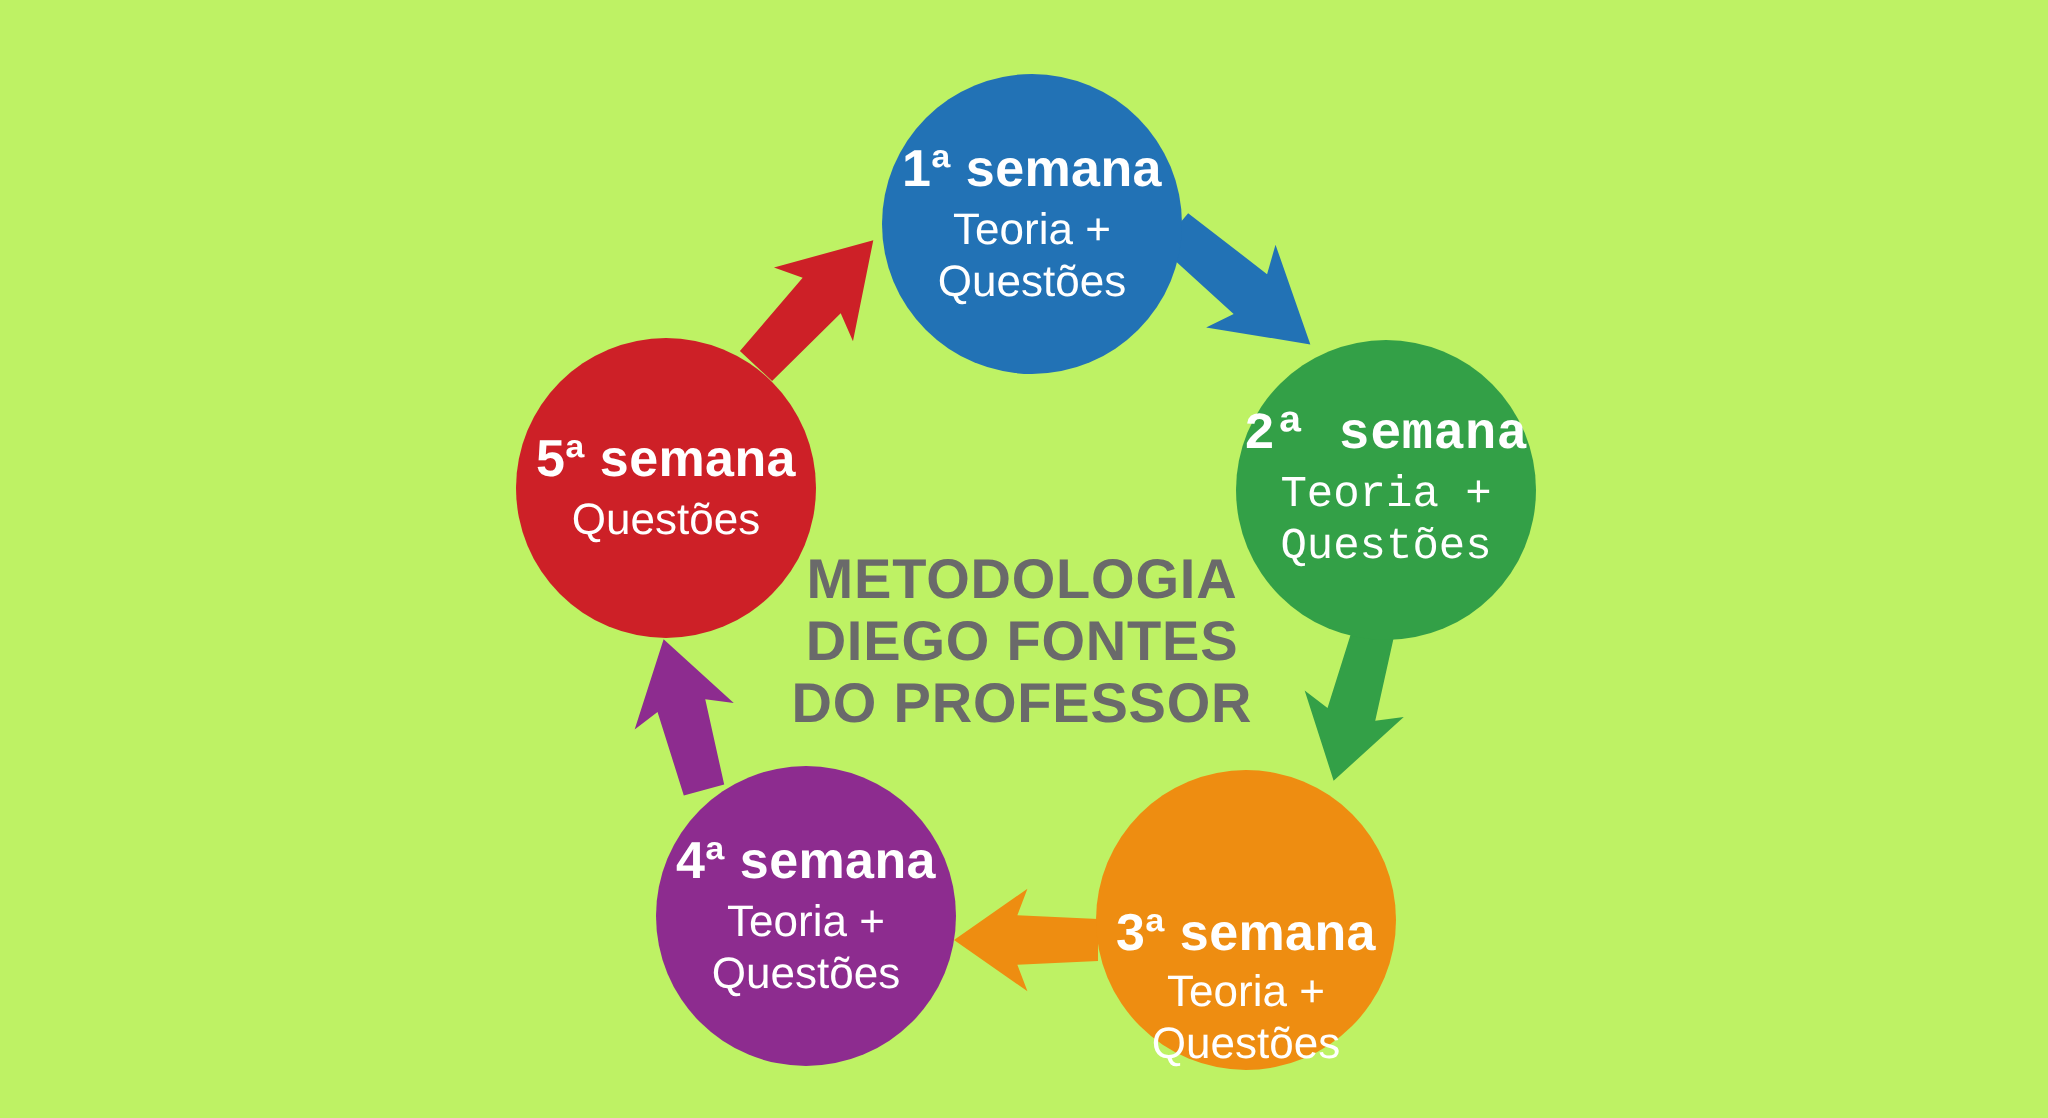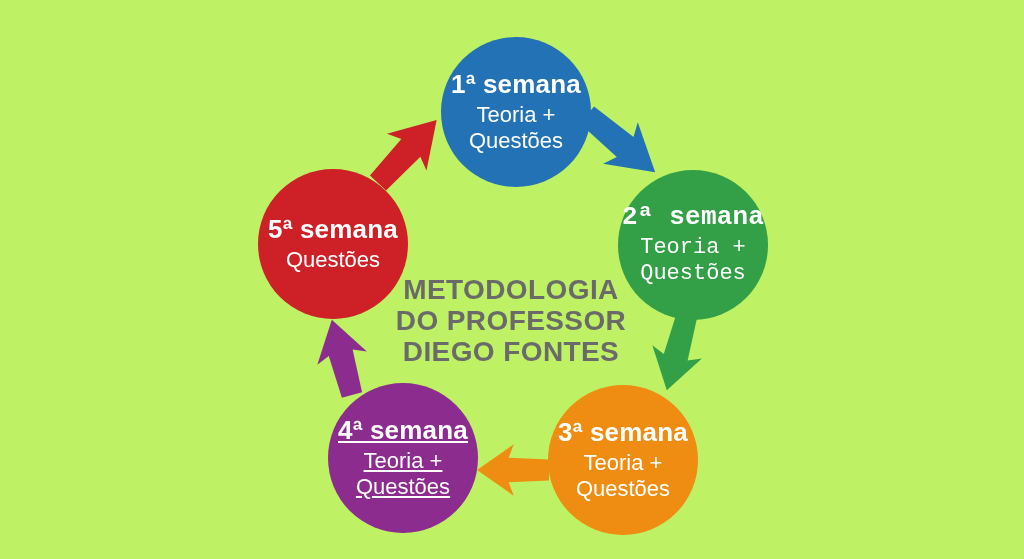--- a/index.html
+++ b/index.html
@@ -81,36 +81,36 @@
     <div class="subline">Teoria +</div>
     <div class="subline">Questões</div>
   </div>
 
   <div class="circle step-2" style="background-color: rgb(51, 160, 71);">
     <div class="label">2ª semana</div>
     <div class="subline">Teoria +</div>
     <div class="subline">Questões</div>
   </div>
 
-  <div class="circle step-3" style="background-color: rgb(238, 141, 17);">
+  <div class="circle step-3" style="background-color: rgb(238, 141, 17); justify-content: flex-end;">
     <div class="label">3ª semana</div>
     <div class="subline">Teoria +</div>
     <div class="subline">Questões</div>
   </div>
 
-  <div class="circle step-4" style="background-color: rgb(141, 44, 143); text-decoration: underline;">
+  <div class="circle step-4" style="background-color: rgb(141, 44, 143);">
     <div class="label">4ª semana</div>
     <div class="subline">Teoria +</div>
     <div class="subline">Questões</div>
   </div>
 
   <div class="circle step-5" style="background-color: rgb(205, 32, 39);">
     <div class="label">5ª semana</div>
     <div class="subline">Questões</div>
   </div>
 
   <div class="center-title" style="color: rgb(106, 106, 106);">
     <div>METODOLOGIA</div>
+    <div>DIEGO FONTES</div>
     <div>DO PROFESSOR</div>
-    <div>DIEGO FONTES</div>
   </div>
 
 </div>
 
 </body></html>

